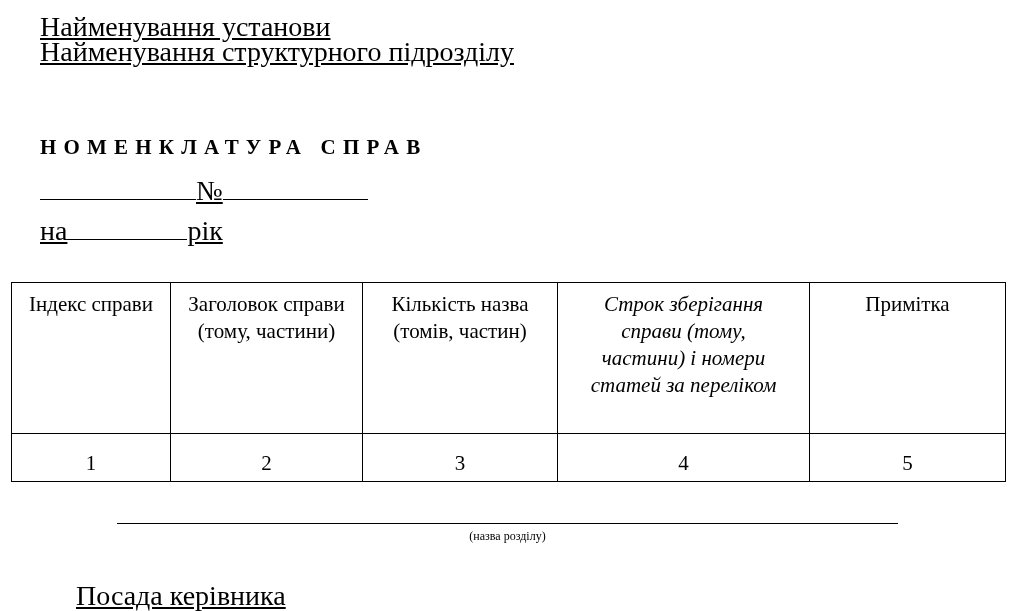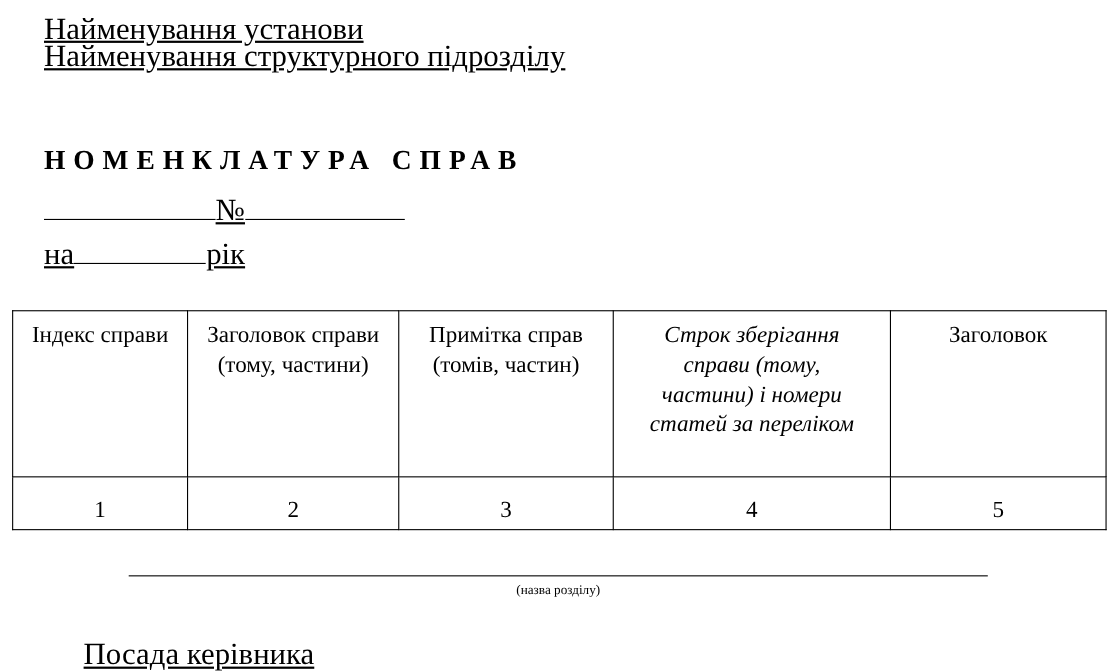--- a/index.html
+++ b/index.html
@@ -4,21 +4,21 @@
   <style>
     html, body { margin: 0; padding: 0; background: #ffffff; }
     body {
       width: 1016px; height: 611px; position: relative; overflow: hidden;
       font-family: "Liberation Serif", "DejaVu Serif", serif;
       color: #000000;
     }
     .abs { position: absolute; white-space: nowrap; }
     .line-text { font-size: 28px; line-height: 24px; text-decoration: underline; }
     .title {
-      font-size: 25px; font-weight: bold; letter-spacing: 7.2px; line-height: 28px;
+      font-size: 21px; font-weight: bold; letter-spacing: 7.2px; line-height: 28px;
     }
     .blank { display: inline-block; border-bottom: 1px solid #000; height: 20px; vertical-align: baseline; }
     table.nomen {
       position: absolute; left: 11px; top: 282px;
       border-collapse: collapse; table-layout: fixed;
       width: 994px;
       font-size: 21px; line-height: 27px;
     }
     table.nomen td {
       border: 1px solid #000; text-align: center; vertical-align: top;
@@ -57,23 +57,23 @@
     <col style="width:159px">
     <col style="width:192px">
     <col style="width:195px">
     <col style="width:252px">
     <col style="width:196px">
   </colgroup>
   <tbody>
       <tr class="head">
     <td>Індекс справи</td>
     <td>Заголовок справи (тому, частини)</td>
-    <td>Примітка справ (томів, частин)</td>
+    <td>Кількість назва (томів, частин)</td>
     <td style="padding-left:30px; padding-right:30px;font-style:italic;">Строк зберігання справи (тому, частини) і номери статей за переліком</td>
-    <td>Заголовок</td>
+    <td>Примітка</td>
   </tr>
   <tr class="nums">
     <td>1</td>
     <td>2</td>
     <td>3</td>
     <td>4</td>
     <td>5</td>
   </tr>
 </tbody>
   </table>

